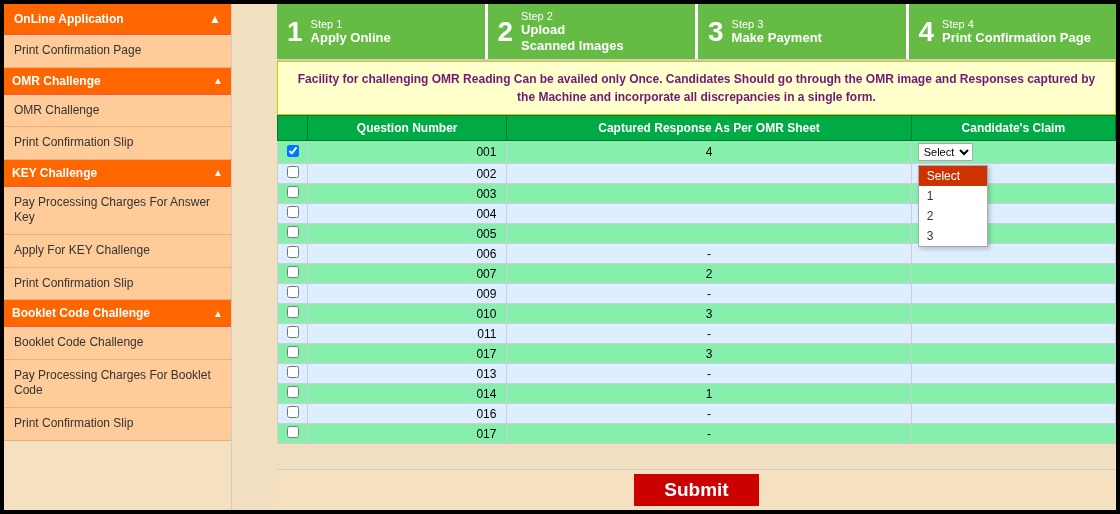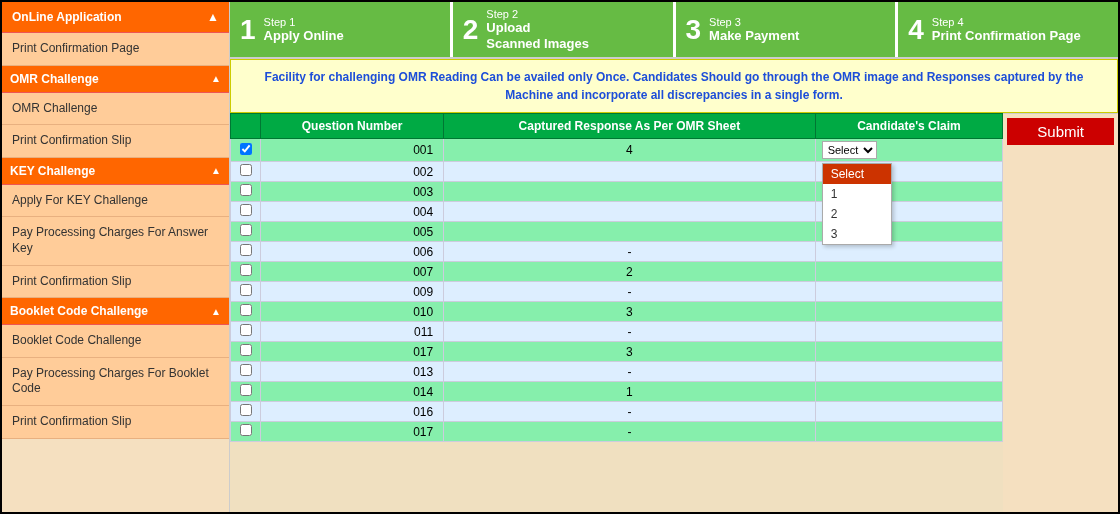--- a/index.html
+++ b/index.html
@@ -1,18 +1,18 @@
 <!DOCTYPE html>
 <html><head>
   <meta charset="utf-8">
   <style>
     * { box-sizing: border-box; margin: 0; padding: 0; font-family: Arial, sans-serif; font-size: 12px; }
     body { background: #f0e0c0; width: 1120px; height: 514px; overflow: hidden; }
 
-    .container { display: flex; width: 1120px; height: 514px; border: 2px solid #000000; }
+    .container { display: flex; width: 1120px; height: 514px; border: 4px solid #000000; gap: 45px; }
 
     
     .sidebar { width: 228px; min-width: 228px; background: #f5e0c0; border-right: 1px solid #ccc; overflow-y: auto; }
     .sidebar-section-header { background: #ff6600; color: white; font-weight: bold; padding: 6px 8px; display: flex; justify-content: space-between; align-items: center; cursor: pointer; border-bottom: 1px solid #e55; }
     .sidebar-section-header .arrow { font-size: 10px; color: white; }
     .sidebar-item { background: #ffcc99; padding: 8px 10px; border-bottom: 1px solid #e8b080; cursor: pointer; color: #333; line-height: 1.3; }
     .sidebar-top { background: #ff6600; color: white; font-weight: bold; padding: 8px 10px; font-size: 13px; display: flex; justify-content: space-between; align-items: center; border-bottom: 1px solid #e55; cursor: pointer; }
 
     
     .main { flex: 1; display: flex; flex-direction: column; overflow: hidden; }
@@ -20,40 +20,40 @@
     
     .steps-bar { display: flex; background: #e0e0e0; border-bottom: 2px solid #ccc; }
     .step { flex: 1; display: flex; align-items: center; padding: 6px 10px; background: #66bb44; border-right: 3px solid white; cursor: pointer; }
     .step-number { font-size: 28px; font-weight: bold; color: white; margin-right: 8px; line-height: 1; }
     .step-text { color: white; }
     .step-text .step-title { font-size: 11px; font-weight: normal; }
     .step-text .step-label { font-size: 13px; font-weight: bold; line-height: 1.2; }
     .step:last-child { border-right: none; }
 
     
-    .notice { background: #ffffcc; border: 1px solid #cccc00; padding: 8px 12px; color: #1d4ed8; font-size: 12px; font-weight: bold; text-align: center; line-height: 1.5; }
-
-    
-    .table-area { flex: 1; overflow: hidden; display: flex; flex-direction: row; position: relative; }
+    .notice { background: #ffffcc; border: 1px solid #cccc00; padding: 8px 12px; color: #701a75; font-size: 12px; font-weight: bold; text-align: center; line-height: 1.5; }
+
+    
+    .table-area { flex: 1; overflow: hidden; display: flex; flex-direction: column; position: relative; }
 
     .table-scroll { flex: 1; overflow-y: scroll; overflow-x: hidden; }
 
     table { width: 100%; border-collapse: collapse; }
     thead tr th { background: #00aa44; color: white; font-weight: bold; padding: 5px 8px; border: 1px solid #007733; text-align: center; position: sticky; top: 0; z-index: 10; }
     tbody tr { background: #86efac; }
     tbody tr:nth-child(even) { background: #ddeeff; }
     tbody tr td { padding: 2px 6px; border: 1px solid #ccd; text-align: center; height: 18px; }
     td.qnum { text-align: right; padding-right: 10px; }
     td.response { text-align: center; }
     td.claim { text-align: left; }
     input[type=checkbox] { width: 12px; height: 12px; }
 
     
     .submit-area { padding: 4px; text-align: center; background: #f5e0c0; border-top: 1px solid #ccc; }
-    .submit-btn { background: #cc0000; color: white; font-weight: normal; padding: 5px 30px; border: none; cursor: pointer; font-size: 15px; }
+    .submit-btn { background: #cc0000; color: white; font-weight: bold; padding: 5px 30px; border: none; cursor: pointer; font-size: 19px; }
 
     
     .table-scroll::-webkit-scrollbar { width: 14px; }
     .table-scroll::-webkit-scrollbar-track { background: #e0e0e0; }
     .table-scroll::-webkit-scrollbar-thumb { background: #aaa; border: 1px solid #999; }
 
     
     .inline-select { border: 1px solid #aaa; padding: 1px; font-size: 11px; }
   </style>
 </head>
@@ -77,24 +77,24 @@
       <span>OMR Challenge</span>
     </div>
     <div class="sidebar-item">
       <span>Print Confirmation Slip</span>
     </div>
     <div class="sidebar-section-header">
       <span>KEY Challenge</span>
       <span class="arrow">▲</span>
     </div>
     <div class="sidebar-item">
+      <span>Pay Processing Charges For Answer Key</span>
+    </div>
+    <div class="sidebar-item">
       <span>Apply For KEY Challenge</span>
-    </div>
-    <div class="sidebar-item">
-      <span>Pay Processing Charges For Answer Key</span>
     </div>
     <div class="sidebar-item">
       <span>Print Confirmation Slip</span>
     </div>
     <div class="sidebar-section-header">
       <span>Booklet Code Challenge</span>
       <span class="arrow">▲</span>
     </div>
     <div class="sidebar-item">
       <span>Booklet Code Challenge</span>

